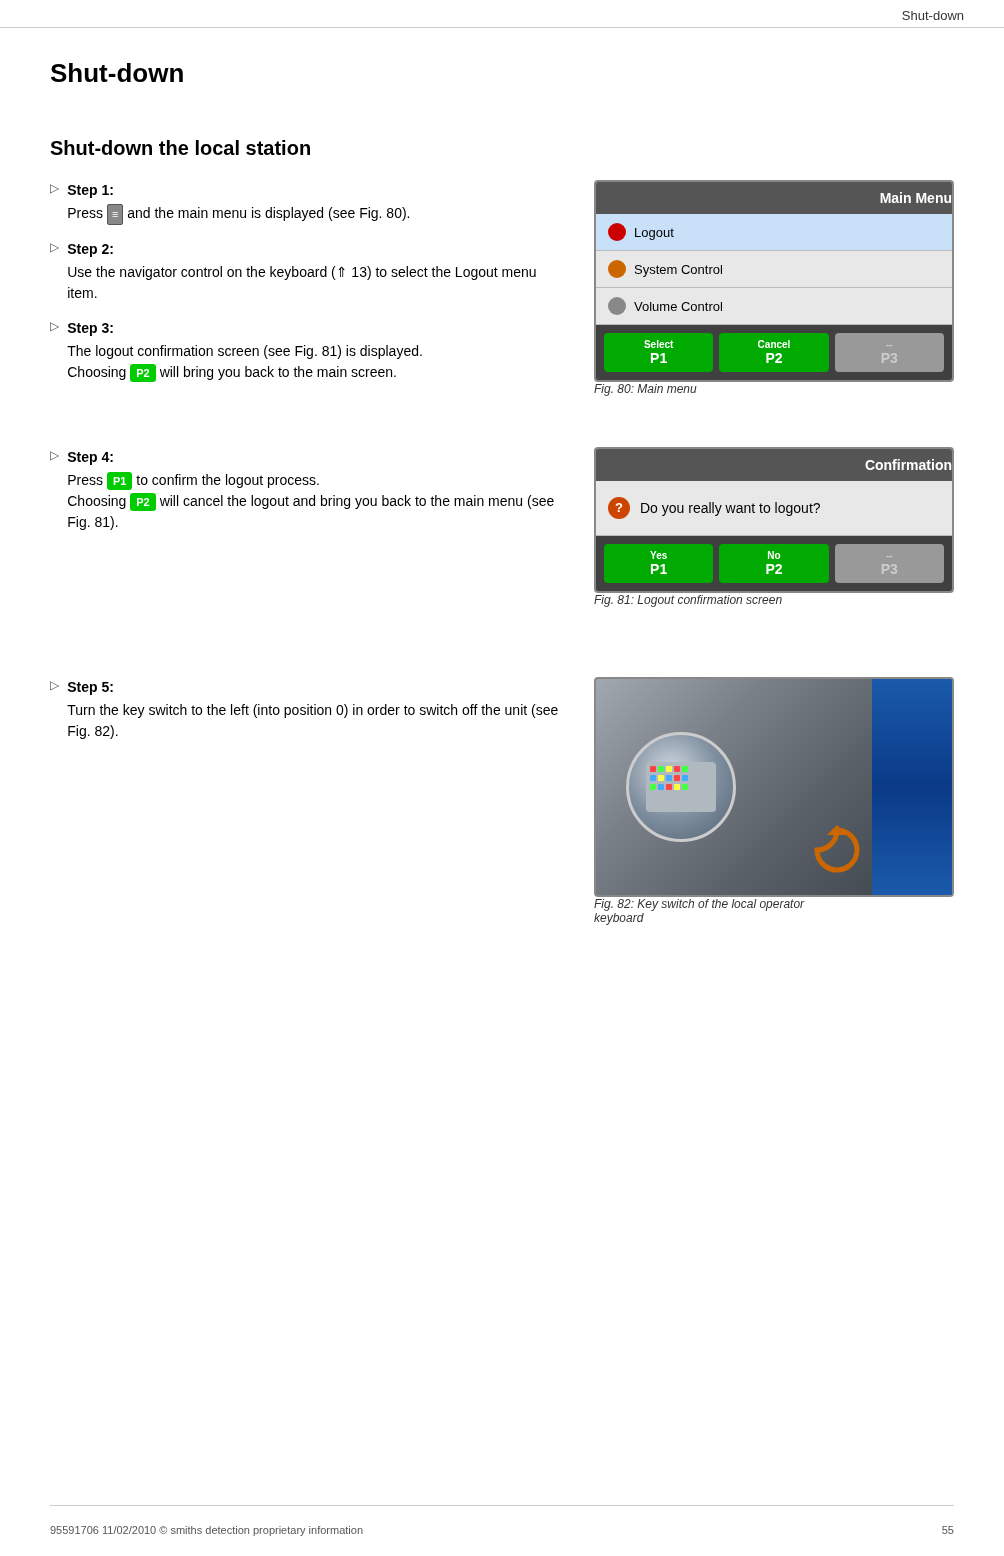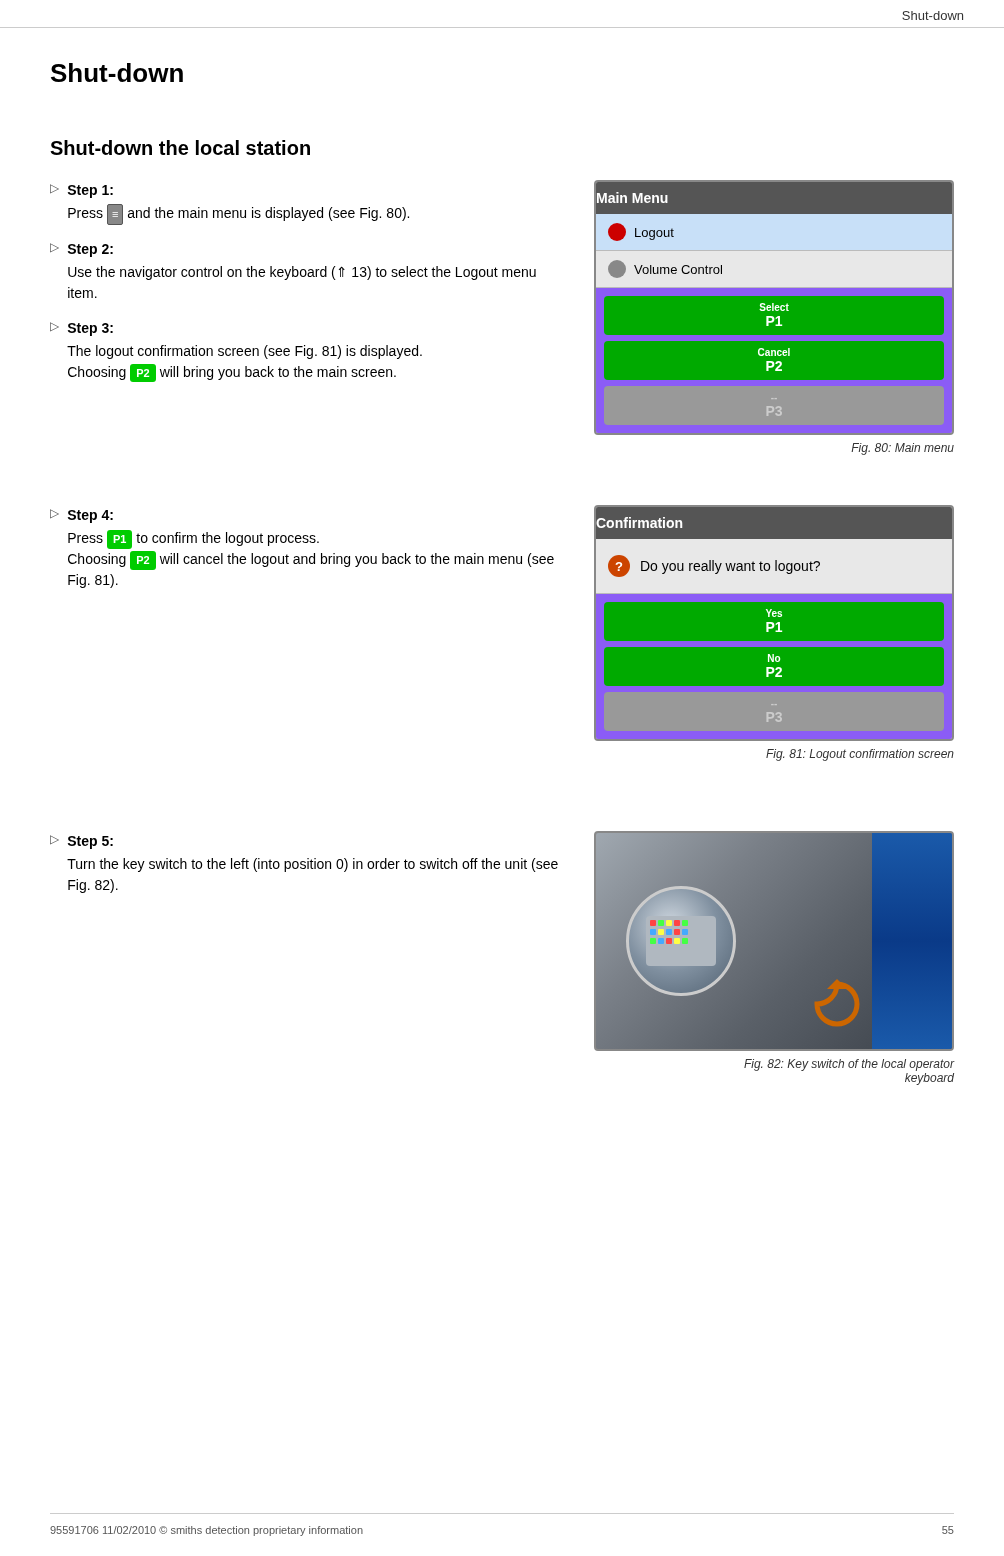--- a/index.html
+++ b/index.html
@@ -103,39 +103,38 @@
       color: #fff;
       font-weight: bold;
       font-size: 11px;
       padding: 1px 6px;
       border-radius: 3px;
       vertical-align: middle;
     }
 
     
     .fig-caption {
-      text-align: right;
+      text-align: left;
       font-style: italic;
       font-size: 12px;
-      margin-top: 6px;
       color: #333;
     }
 
     
     .ui-screen {
       border: 2px solid #888;
       background: #d0d0d0;
       border-radius: 4px;
       overflow: hidden;
     }
 
     .ui-screen-title {
       background: #555;
       color: #fff;
-      text-align: left;
+      text-align: right;
       font-weight: bold;
       font-size: 14px;
       padding: 8px 0;
     }
 
     .ui-menu-item {
       display: flex;
       align-items: center;
       padding: 9px 12px;
       border-bottom: 1px solid #bbb;
@@ -158,23 +157,22 @@
       justify-content: center;
     }
 
     .ui-icon-red { background: #cc0000; }
     .ui-icon-orange { background: #cc6600; }
     .ui-icon-gray { background: #888; }
 
     .ui-btn-row {
       display: flex;
       padding: 8px;
-      background: #8b5cf6;
+      background: #404040;
       gap: 6px;
-      flex-direction: column;
     }
 
     .ui-btn {
       flex: 1;
       padding: 6px 4px;
       text-align: center;
       border-radius: 4px;
       font-weight: bold;
       font-size: 13px;
     }
@@ -298,21 +296,21 @@
       position: absolute;
       bottom: 20px;
       left: 50px;
       right: 50px;
       display: flex;
       justify-content: space-between;
       align-items: center;
       font-size: 11px;
       color: #555;
       border-top: 1px solid #ccc;
-      padding-top: 10px;
+      padding-top: 18px;
       margin-top: 31px;
     }
 
     
     .spacer { height: 20px; }
 
     .keyboard-icon {
       display: inline-block;
       background: #888;
       color: #fff;
@@ -373,20 +371,24 @@
       </div>
 
     </div>
 
     <div class="step-figure-col">
       <div class="ui-screen">
         <div class="ui-screen-title">Main Menu</div>
         <div class="ui-menu-item selected">
           <div class="ui-icon-circle ui-icon-red"></div>
           <span>Logout</span>
+        </div>
+        <div class="ui-menu-item">
+          <div class="ui-icon-circle ui-icon-orange"></div>
+          <span>System Control</span>
         </div>
         <div class="ui-menu-item">
           <div class="ui-icon-circle ui-icon-gray"></div>
           <span>Volume Control</span>
         </div>
         <div class="ui-btn-row">
           <div class="ui-btn ui-btn-green">
             <span class="ui-btn-label">Select</span>
             <span class="ui-btn-key">P1</span>
           </div>

